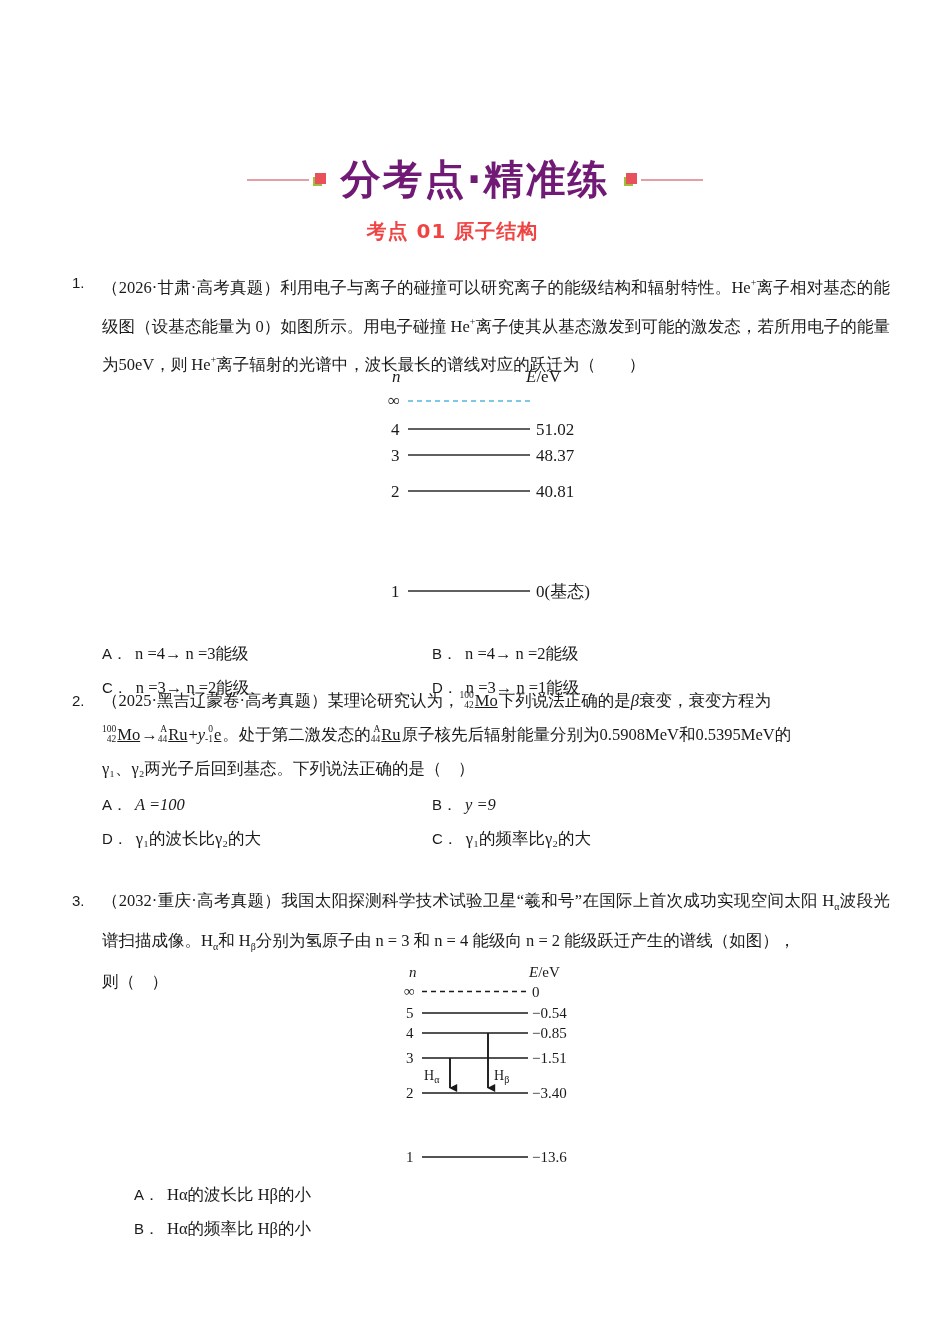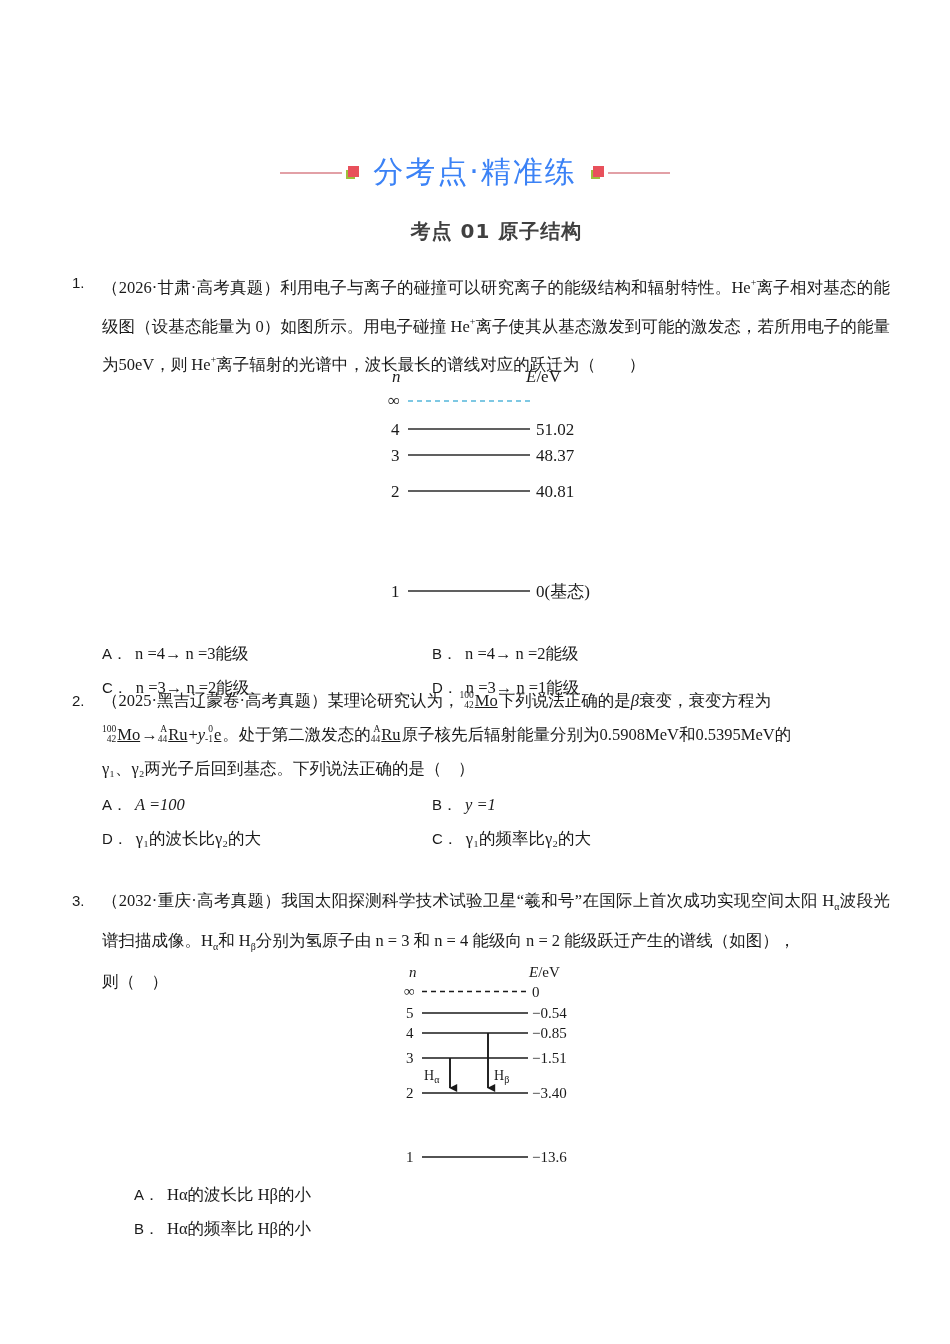--- a/index.html
+++ b/index.html
@@ -45,40 +45,39 @@
     background: #9fbf3b;
   }
   .banner-sq .sq-front {
     position: absolute;
     right: 0; top: 0;
     width: 11px; height: 11px;
     background: #e8505b;
   }
   .banner-title {
     font-family: "DejaVu Sans", sans-serif;
-    font-weight: normal;
-    font-size: 30px;
+    font-weight: bold;
+    font-size: 40px;
     letter-spacing: 2px;
-    color: #3b82f6;
+    color: #701a75;
     padding: 0 10px;
     white-space: nowrap;
   }
 
   .section-title {
     position: absolute;
     top: 218px;
     left: 0;
     width: 905px;
     text-align: center;
     font-family: "DejaVu Sans", sans-serif;
     font-weight: bold;
     font-size: 20px;
-    color: #404040;
+    color: #ef4444;
     letter-spacing: 1px;
-    margin-left: 44px;
   }
 
   
   .q {
     position: absolute;
     left: 72px;
     width: 818px;
     font-size: 16.5px;
     line-height: 34px;
   }
@@ -249,21 +248,21 @@
     </p>
   </div>
 </div>
 
 <div class="opts" style="top:788px;">
   <div class="opt-row">
     <div class="opt">
       <span class="opt-lab">A．</span><i class="v">A =100</i>
     </div>
     <div class="opt">
-      <span class="opt-lab">B．</span><i class="v">y =1</i>
+      <span class="opt-lab">B．</span><i class="v">y =9</i>
     </div>
   </div>
   <div class="opt-row">
     <div class="opt">
       <span class="opt-lab">D．</span><span>γ₁的波长比γ₂的大</span>
     </div>
     <div class="opt">
       <span class="opt-lab">C．</span><span>γ₁的频率比γ₂的大</span>
     </div>
   </div>

